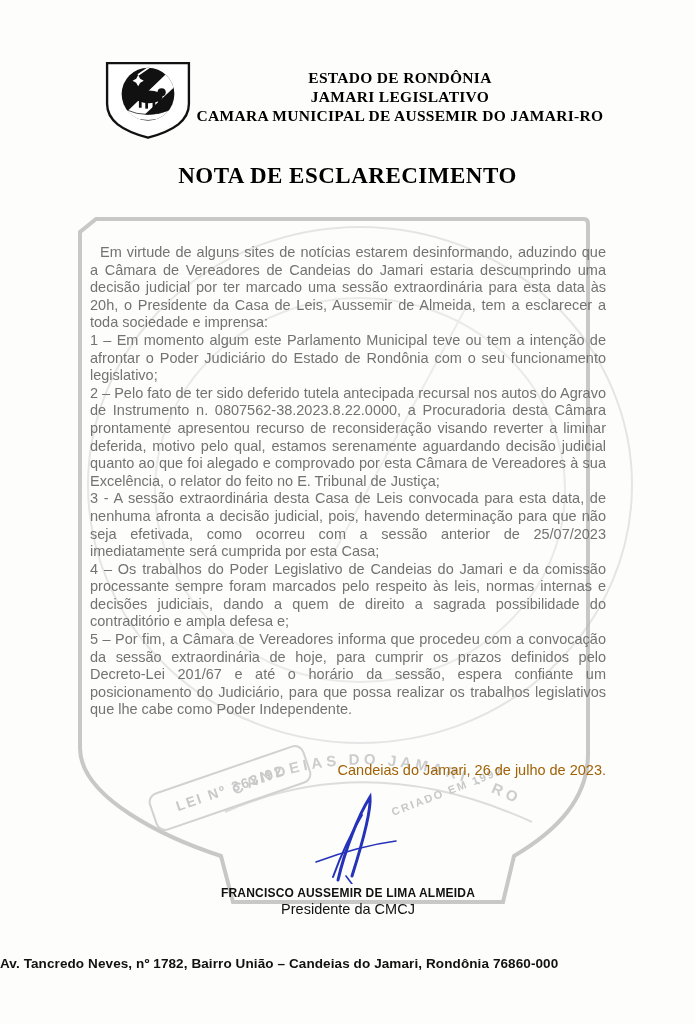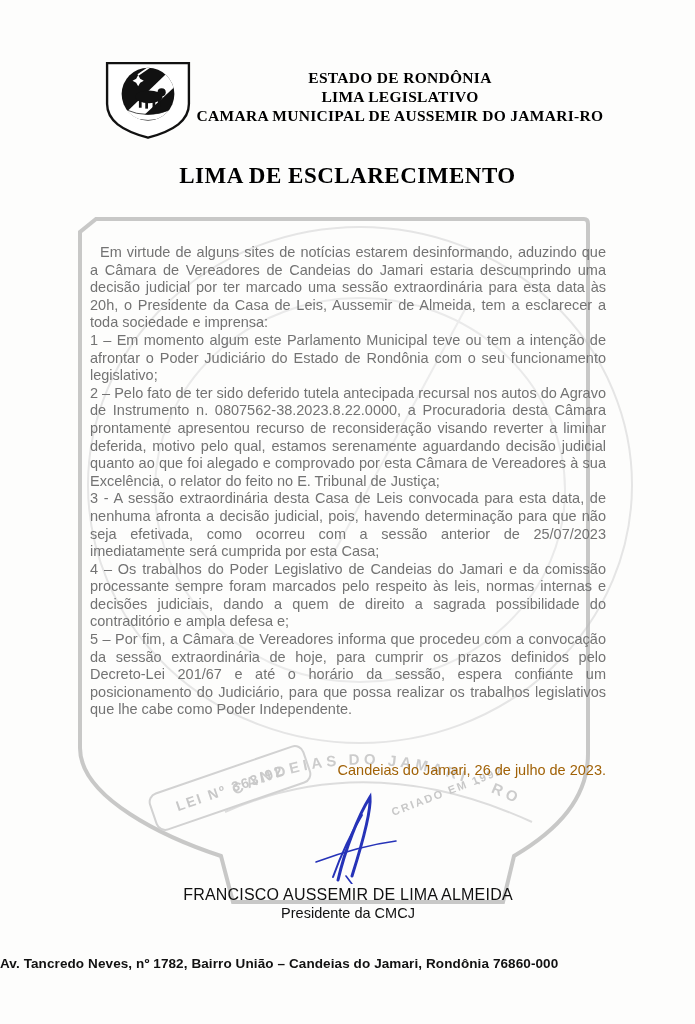--- a/index.html
+++ b/index.html
@@ -39,21 +39,21 @@
   }
   .body-block p{margin:0;}
   .body-block p.intro{text-indent:10px;}
   
   .dateline{
     position:absolute;left:90px;top:762px;width:516px;text-align:right;
     font-size:14.5px;color:#a16207;
   }
   .sig-svg{position:absolute;left:288px;top:792px;width:115px;height:92px;}
   .sig-block{position:absolute;left:90px;top:886px;width:516px;text-align:center;color:#111;}
-  .sig-name{font-size:16px;font-weight:normal;letter-spacing:.2px;}
+  .sig-name{font-size:12px;font-weight:bold;letter-spacing:.2px;}
   .sig-role{font-size:14.5px;margin-top:1px;}
   .footer{
     position:absolute;left:0;top:956px;width:100%;text-align:left;
     font-size:13.5px;font-weight:bold;color:#111;letter-spacing:.1px;
   }
 </style>
 </head>
 <body>
 
 <div class="page">
@@ -100,25 +100,25 @@
       <rect x="52" y="49" width="3" height="8" fill="#111"></rect>
       <rect x="60" y="49" width="3" height="8" fill="#111"></rect>
       <rect x="66" y="47" width="3" height="8" fill="#111"></rect>
       <circle cx="70" cy="39" r="4.5" fill="#111"></circle>
       <path d="M 30 58 Q 55 69 80 58 L 78 65 Q 55 75 32 65 Z" fill="#ffffff" stroke="#111" stroke-width="0.8"></path>
     </g>
   </svg>
 
   <div class="header-text">
     <div class="h-line">ESTADO DE RONDÔNIA</div>
-    <div class="h-line">LIMA LEGISLATIVO</div>
+    <div class="h-line">JAMARI LEGISLATIVO</div>
     <div class="h-line">CAMARA MUNICIPAL DE AUSSEMIR DO JAMARI-RO</div>
   </div>
 
-  <div class="doc-title">LIMA DE ESCLARECIMENTO</div>
+  <div class="doc-title">NOTA DE ESCLARECIMENTO</div>
 
   <div class="body-block">
     <p class="intro">Em virtude de alguns sites de notícias estarem desinformando, aduzindo que a Câmara de Vereadores de Candeias do Jamari estaria descumprindo uma decisão judicial por ter marcado uma sessão extraordinária para esta data às 20h, o Presidente da Casa de Leis, Aussemir de Almeida, tem a esclarecer a toda sociedade e imprensa:</p>
     <p>1 – Em momento algum este Parlamento Municipal teve ou tem a intenção de afrontar o Poder Judiciário do Estado de Rondônia com o seu funcionamento legislativo;</p>
     <p>2 – Pelo fato de ter sido deferido tutela antecipada recursal nos autos do Agravo de Instrumento n. 0807562-38.2023.8.22.0000, a Procuradoria desta Câmara prontamente apresentou recurso de reconsideração visando reverter a liminar deferida, motivo pelo qual, estamos serenamente aguardando decisão judicial quanto ao que foi alegado e comprovado por esta Câmara de Vereadores à sua Excelência, o relator do feito no E. Tribunal de Justiça;</p>
     <p>3 - A sessão extraordinária desta Casa de Leis convocada para esta data, de nenhuma afronta a decisão judicial, pois, havendo determinação para que não seja efetivada, como ocorreu com a sessão anterior de 25/07/2023 imediatamente será cumprida por esta Casa;</p>
     <p>4 – Os trabalhos do Poder Legislativo de Candeias do Jamari e da comissão processante sempre foram marcados pelo respeito às leis, normas internas e decisões judiciais, dando a quem de direito a sagrada possibilidade do contraditório e ampla defesa e;</p>
     <p>5 – Por fim, a Câmara de Vereadores informa que procedeu com a convocação da sessão extraordinária de hoje, para cumprir os prazos definidos pelo Decreto-Lei 201/67 e até o horário da sessão, espera confiante um posicionamento do Judiciário, para que possa realizar os trabalhos legislativos que lhe cabe como Poder Independente.</p>
   </div>
 

